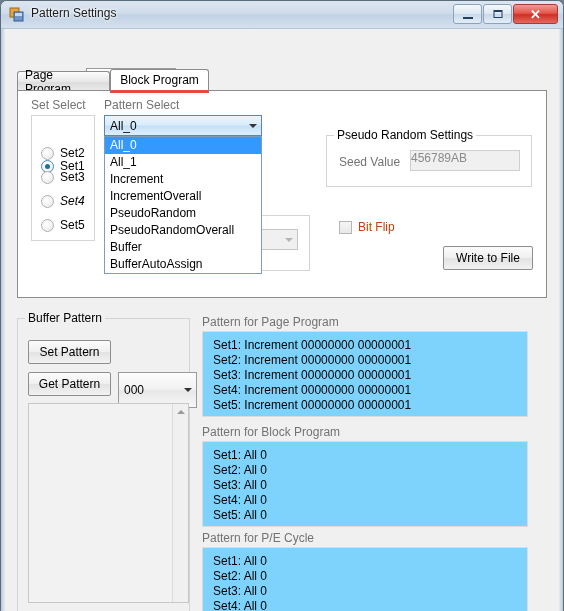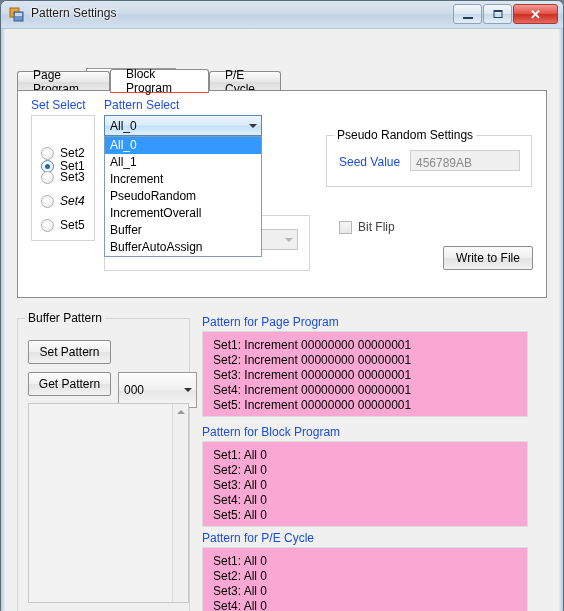--- a/index.html
+++ b/index.html
@@ -65,21 +65,21 @@
   .glyph-min { width: 10px; height: 2px; background:#20405f; margin-top:4px; }
   .glyph-max { width: 9px; height: 8px; border: 1px solid #20405f; border-top-width: 2px; }
 
   
   #client {
     position: absolute; left: 4px; top: 29px;
     width: 554px; height: 582px;
     background: #f0f0f0;
   }
 
-  .lbl { font-size: 12px; color: #1d4ed8; }
+  .lbl { font-size: 12px; color: #737373; }
 
   
   .combo {
     position: absolute;
     background: linear-gradient(to bottom,#fdfdfd 0%,#f1f1f1 48%,#e7e7e7 52%,#f7f7f7 100%);
     border: 1px solid #9a9a9a;
     font-size: 12px; color: #000;
     display: flex; align-items: center;
   }
   .combo .ctext { padding-left: 5px; flex: 1; white-space: nowrap; }
@@ -101,27 +101,27 @@
 
   
   .tabstrip { position: absolute; left: 12px; top: 39px; width: 530px; height: 22px; }
   .tab {
     position: absolute; top: 2px; height: 20px;
     border: 1px solid #8c8c8c; border-bottom: none;
     border-radius: 3px 3px 0 0;
     background: linear-gradient(to bottom,#fcfcfc,#e8e8e8 50%,#dcdcdc 52%,#eaeaea);
     font-size: 12px; color: #000;
     display: flex; align-items: center; justify-content: center;
-    padding: 0 15px;
+    padding: 0 7px;
     cursor: default;
   }
   .tab.active {
     top: 0; height: 24px;
     background: #fff;
-    border-bottom: 1px solid #ef4444;
+    border-bottom: 3px solid #ef4444;
     z-index: 5;
   }
   .tabpage {
     position: absolute; left: 12px; top: 60px;
     width: 530px; height: 208px;
     background: #fff;
     border: 1px solid #8c8c8c;
   }
 
   
@@ -150,46 +150,46 @@
   .radio-label { font-size: 12px; margin-left: 6px; color: #000; }
 
   
   .cbox-row { position: absolute; display: flex; align-items: center; }
   .cbox {
     width: 13px; height: 13px;
     border: 1px solid #b6b6b6;
     background: linear-gradient(to bottom,#f5f5f5,#e8e8e8);
     flex: none;
   }
-  .cbox-label { font-size: 12px; margin-left: 6px; color: #404040; text-align: right; }
+  .cbox-label { font-size: 12px; margin-left: 6px; color: #c2410c; text-align: right; }
 
   
   .tbox {
     position: absolute;
     border: 1px solid #cfcfcf;
     background: #f0f0f0;
     font-size: 12px; color: #8a8a8a;
-    display: flex; align-items: flex-end; padding-left: 5px;
+    display: flex; align-items: flex-start; 
   }
 
   
   .btn {
     position: absolute;
     border: 1px solid #8e8e8e;
     border-radius: 2px;
     background: linear-gradient(to bottom,#fbfbfb 0%,#f0f0f0 48%,#e3e3e3 52%,#f2f2f2 100%);
     font-size: 12px; color: #000;
     display: flex; align-items: center; justify-content: center;
     cursor: default;
   }
 
   
   .listpanel {
     position: absolute;
-    background: #f9a8d4;
+    background: #7dd3fc;
     border: 1px solid #dcdcdc;
     padding: 6px 0 0 10px;
     overflow: hidden;
   }
   .listline { font-size: 12px; color: #000; line-height: 15px; white-space: nowrap; }
 
   .bufferbox {
     position: absolute;
     background: #f2f2f2;
     border: 1px solid #c8c8c8;
@@ -268,23 +268,20 @@
         </span>
     </div>
 
     <div class="tabstrip">
       <div class="tab" style="left:0px;width:93px;">
         <span>Page Program</span>
       </div>
       <div class="tab active" style="left:93px;width:99px;">
         <span>Block Program</span>
       </div>
-      <div class="tab" style="left:192px;width:72px;">
-        <span>P/E Cycle</span>
-      </div>
     </div>
 
     <div class="tabpage">
 
       <span class="lbl" style="position:absolute;left:13px;top:7px;">Set Select</span>
       <div class="gbox" style="left:13px;top:24px;width:64px;height:126px;">
         <div class="radio-row checked" style="left:9px;top:6px;margin-top:37px;">
           <span class="radio-dot"></span>
           <span class="radio-label">Set1</span>
         </div>
@@ -342,22 +339,23 @@
         <span class="ctext">All_0</span>
         <span class="carrow">
             <i class="tri-down"></i>
           </span>
       </div>
 
       <div id="dropdown" style="left:86px;top:45px;width:158px;">
         <div class="ddi sel">All_0</div>
         <div class="ddi">All_1</div>
         <div class="ddi">Increment</div>
+        <div class="ddi">IncrementOverall</div>
         <div class="ddi">PseudoRandom</div>
-        <div class="ddi">IncrementOverall</div>
+        <div class="ddi">PseudoRandomOverall</div>
         <div class="ddi">Buffer</div>
         <div class="ddi">BufferAutoAssign</div>
       </div>
 
     </div>
 
     <div class="gbox" style="left:12px;top:288px;width:173px;height:294px;background:#f0f0f0;">
       <span class="gtitle onform">Buffer Pattern</span>
     </div>
     <div class="btn" style="left:23px;top:310px;width:83px;height:24px;">

